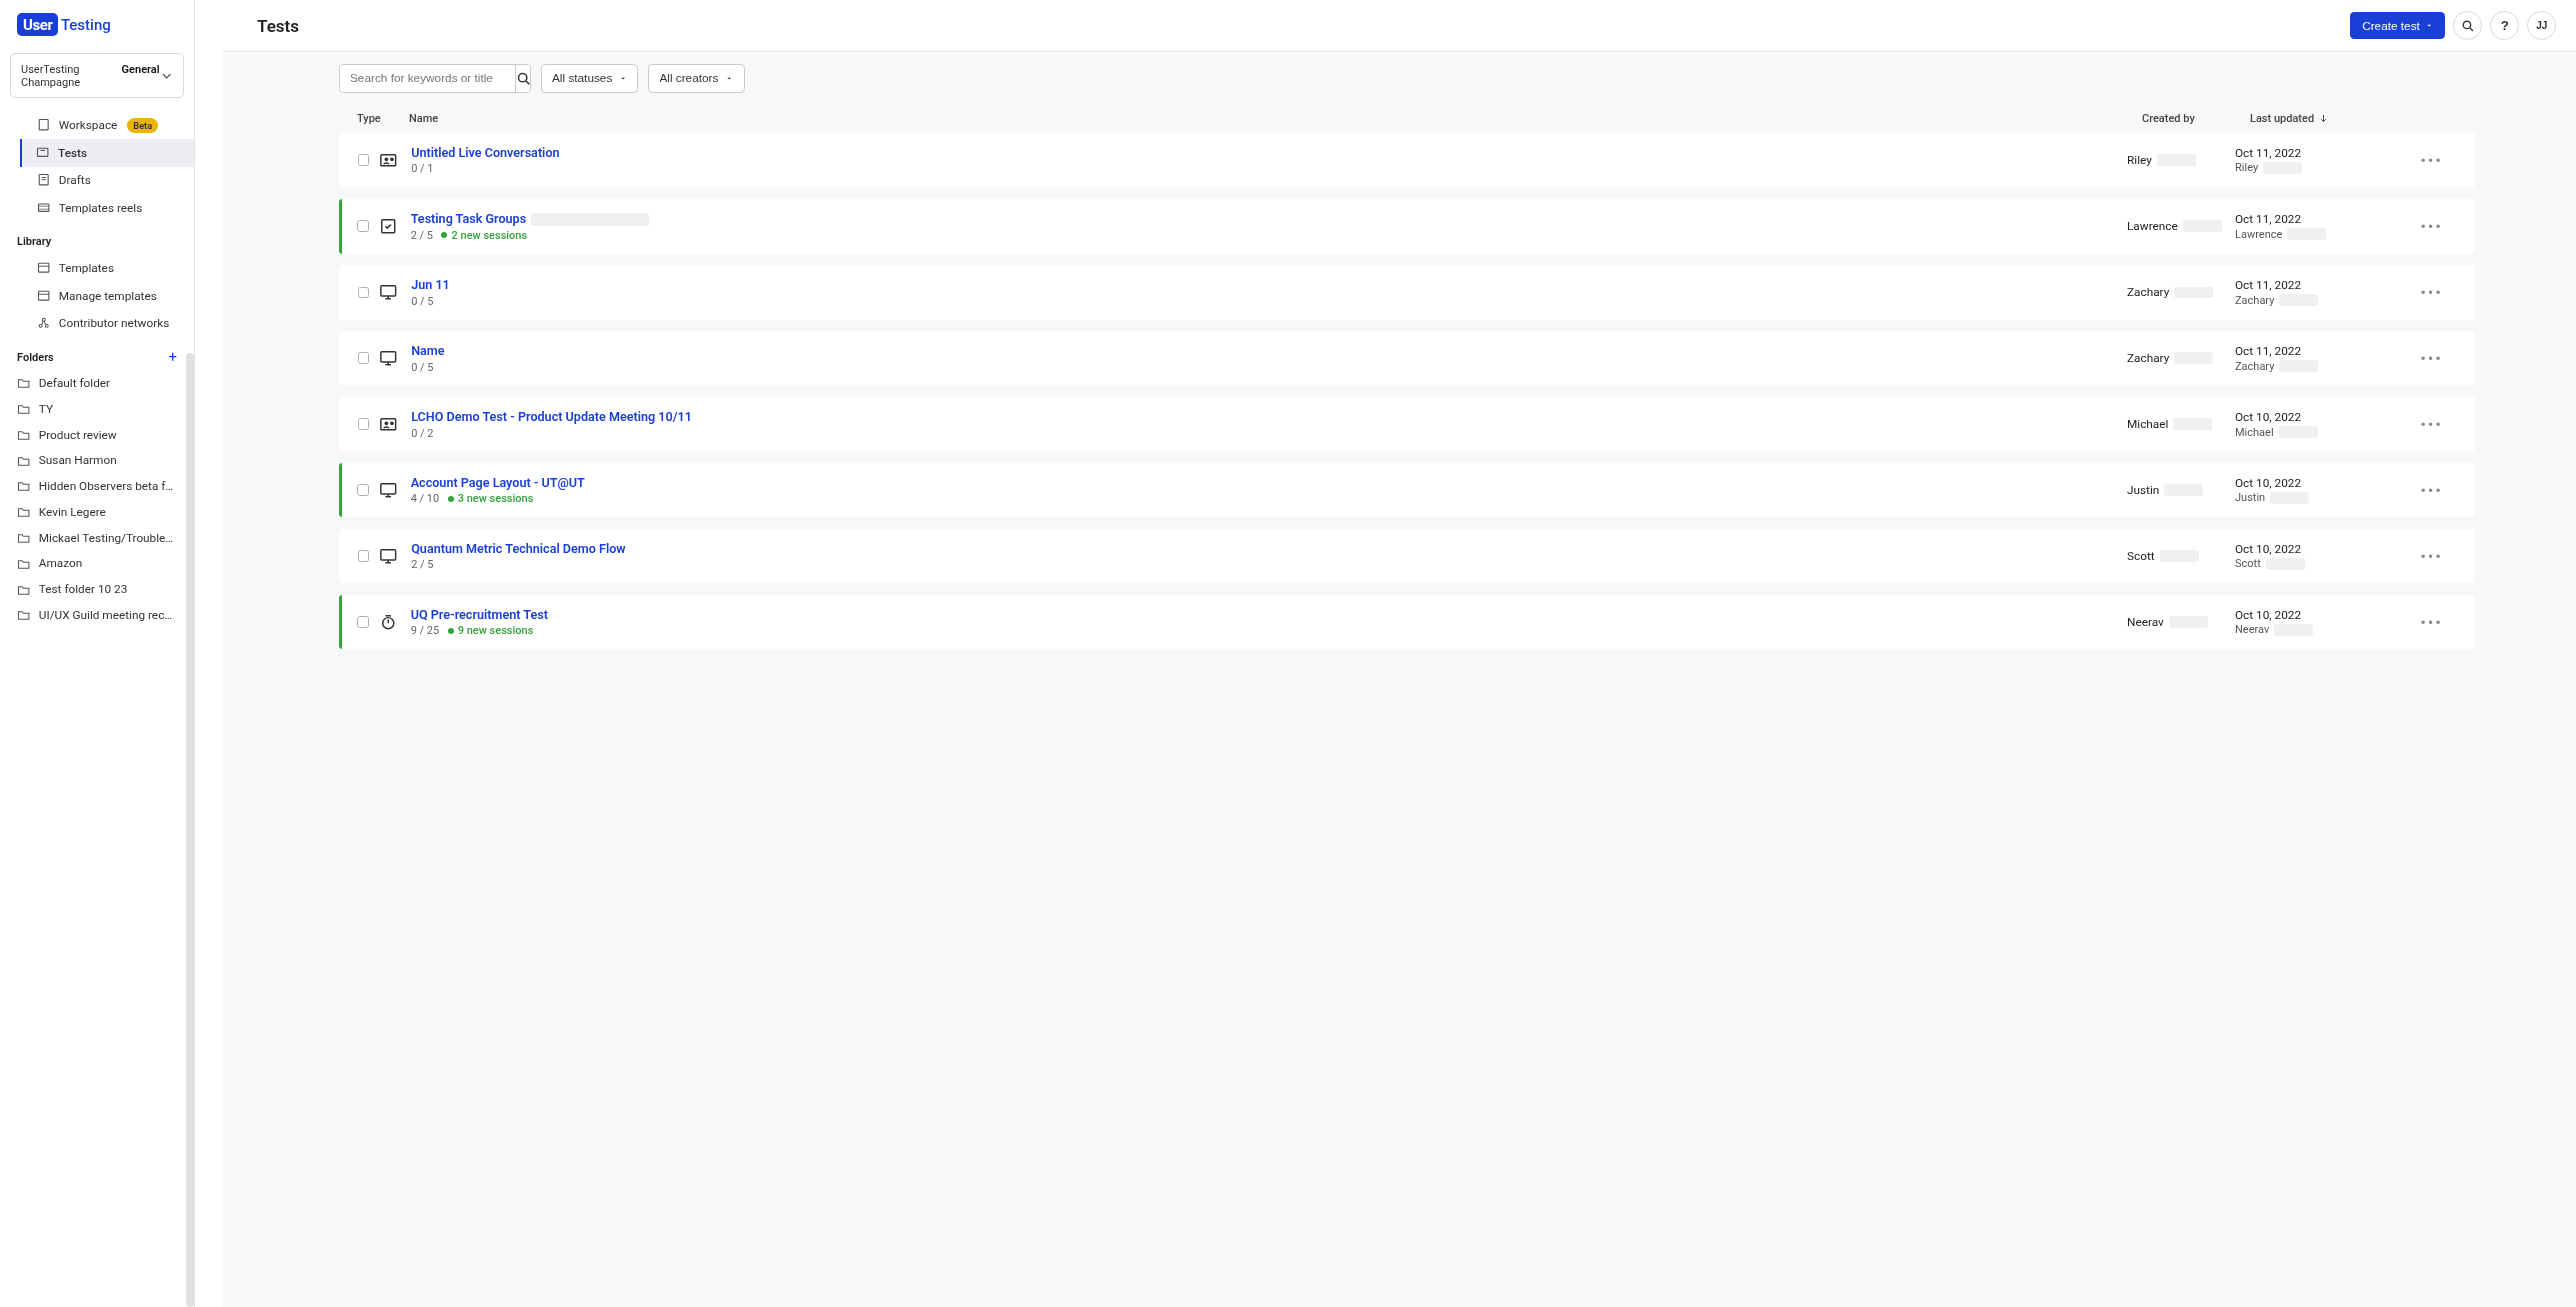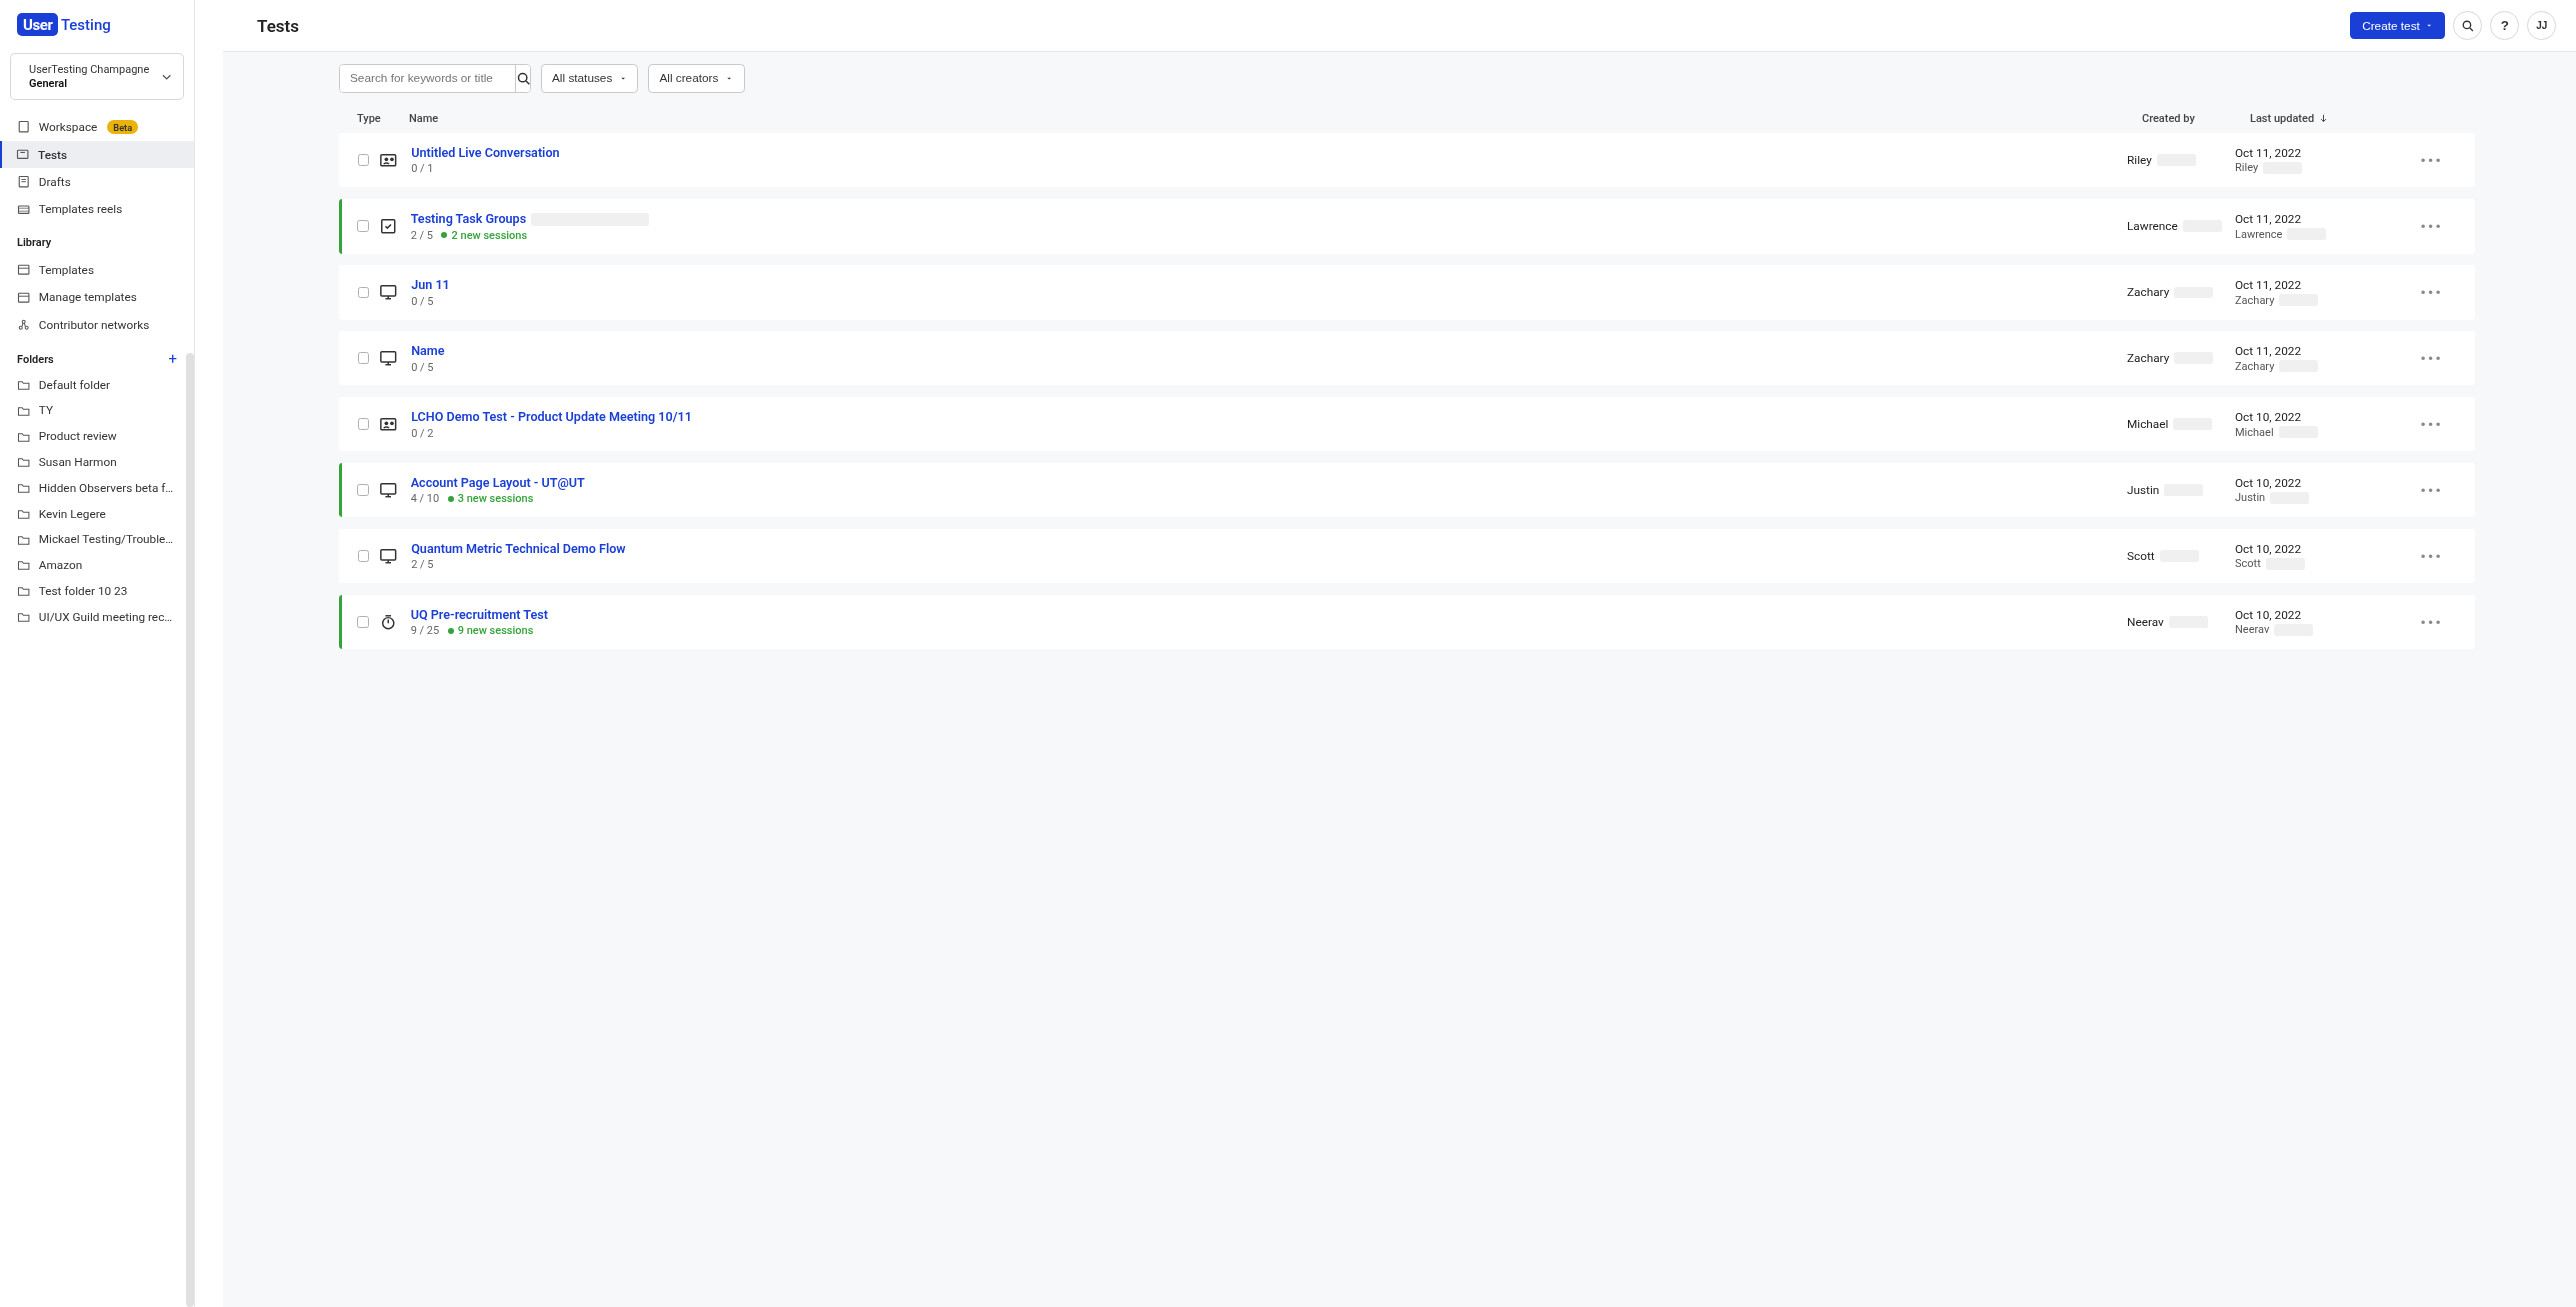--- a/index.html
+++ b/index.html
@@ -8,27 +8,27 @@
 .app { display: flex; height: 100vh; gap: 28px; }
 
 
 .sidebar { width: 195px; border-right: 0.8px solid #e5e5e5; display: flex; flex-direction: column; background: #fff; flex-shrink: 0; position: relative; }
 .logo { padding: 13.4px 17px; }
 .logo-mark { display: inline-flex; align-items: center; }
 .logo-box { background: #1a3fd6; color: #fff; font-weight: 700; padding: 2.5px 5.9px; border-radius: 5px; font-size: 15px; letter-spacing: -0.4px; }
 .logo-text { color: #1a3fd6; font-weight: 500; font-size: 15px; margin-left: 2.5px; }
 
 .workspace-select { margin: 3.4px 10px 11.8px 10px; border: 0.8px solid #d8d8d8; border-radius: 5px; padding: 8.4px 10px; display: flex; align-items: center; justify-content: space-between; cursor: pointer; }
-.workspace-select .ws-text { display: flex; flex-direction: column; gap: 1.7px; overflow: hidden; margin-left: 8px; }
+.workspace-select .ws-text { display: flex; flex-direction: row; gap: 1.7px; overflow: hidden; }
 .workspace-select .ws-org { font-size: 11px; color: #333; }
 .workspace-select .ws-name { font-size: 11px; font-weight: 600; color: #111; }
 .chev { color: #555; }
 
 .nav-list { list-style: none; padding: 1.7px 0; }
-.nav-item { display: flex; align-items: center; gap: 8.4px; padding: 6.7px 17px; color: #333; cursor: pointer; font-size: 11.8px; }
+.nav-item { display: flex; gap: 8.4px; padding: 6.7px 17px; color: #333; cursor: pointer; font-size: 11.8px; margin-left: 20px; }
 .nav-item.active { background: #eceef1; border-left: 2.5px solid #1a3fd6; padding-left: 14.3px; font-weight: 500; }
 .nav-item .beta { background: #eab308; color: #333; font-size: 9.2px; font-weight: 600; padding: 1.7px 5.9px; border-radius: 7.6px; margin-left: 1.7px; }
 .nav-icon { width: 13.4px; height: 13.4px; color: #555; flex-shrink: 0; }
 
 .section-label { font-size: 11px; font-weight: 600; color: #222; padding: 11.8px 17px 5px 17px; }
 .folders-header { display: flex; align-items: center; justify-content: space-between; padding: 11.8px 17px 5px 17px; }
 .folders-header .lbl { font-size: 11px; font-weight: 600; color: #222; }
 .folders-header .plus { color: #1a3fd6; cursor: pointer; font-size: 15px; line-height: 1; }
 
 .folder-list { list-style: none; overflow: hidden; }

